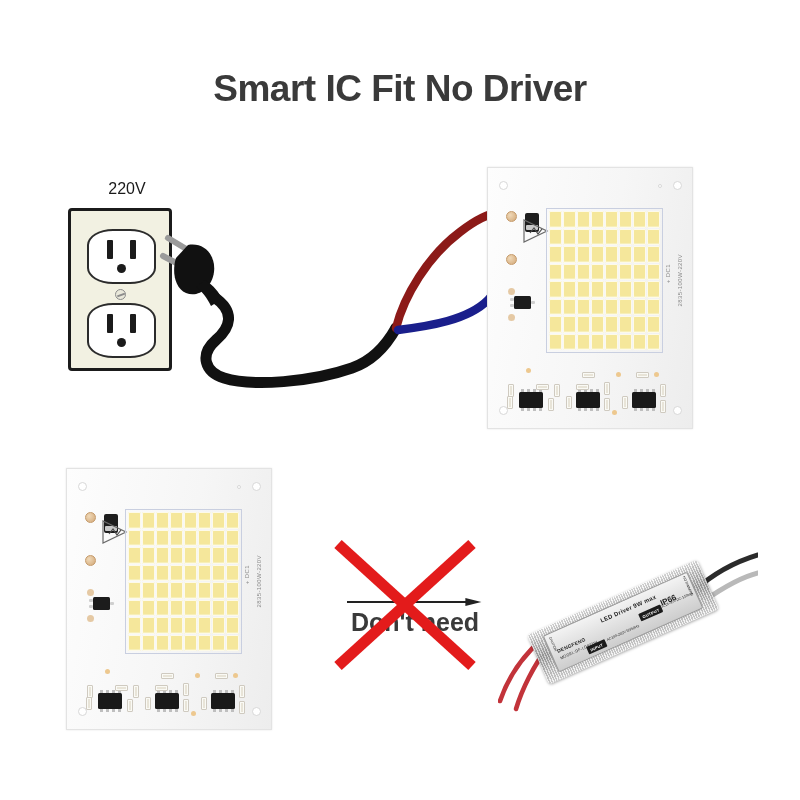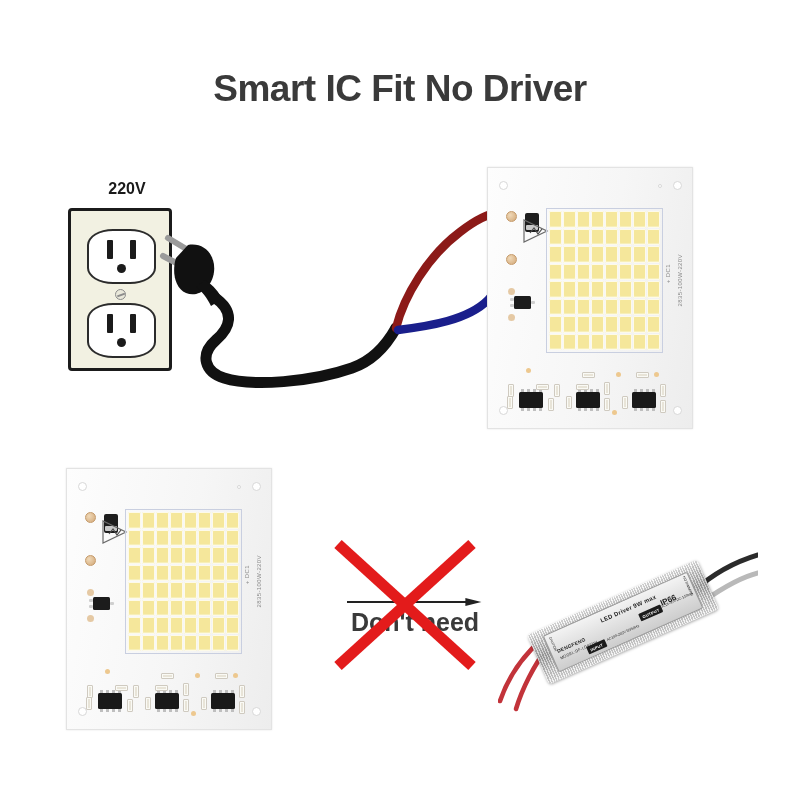--- a/index.html
+++ b/index.html
@@ -43,21 +43,21 @@
     width: 130px;
     height: 200px;
   }
   .outlet-label {
     position: absolute;
     left: 0;
     top: 0;
     width: 130px;
     text-align: center;
     font-size: 16px;
-    font-weight: bold;
+    font-weight: normal;
     color: #1a1a1a;
   }
   .outlet-plate {
     position: absolute;
     left: 6px;
     top: 28px;
     width: 104px;
     height: 163px;
     background: #f2f1e2;
     border: 3px solid #1b1b1b;

